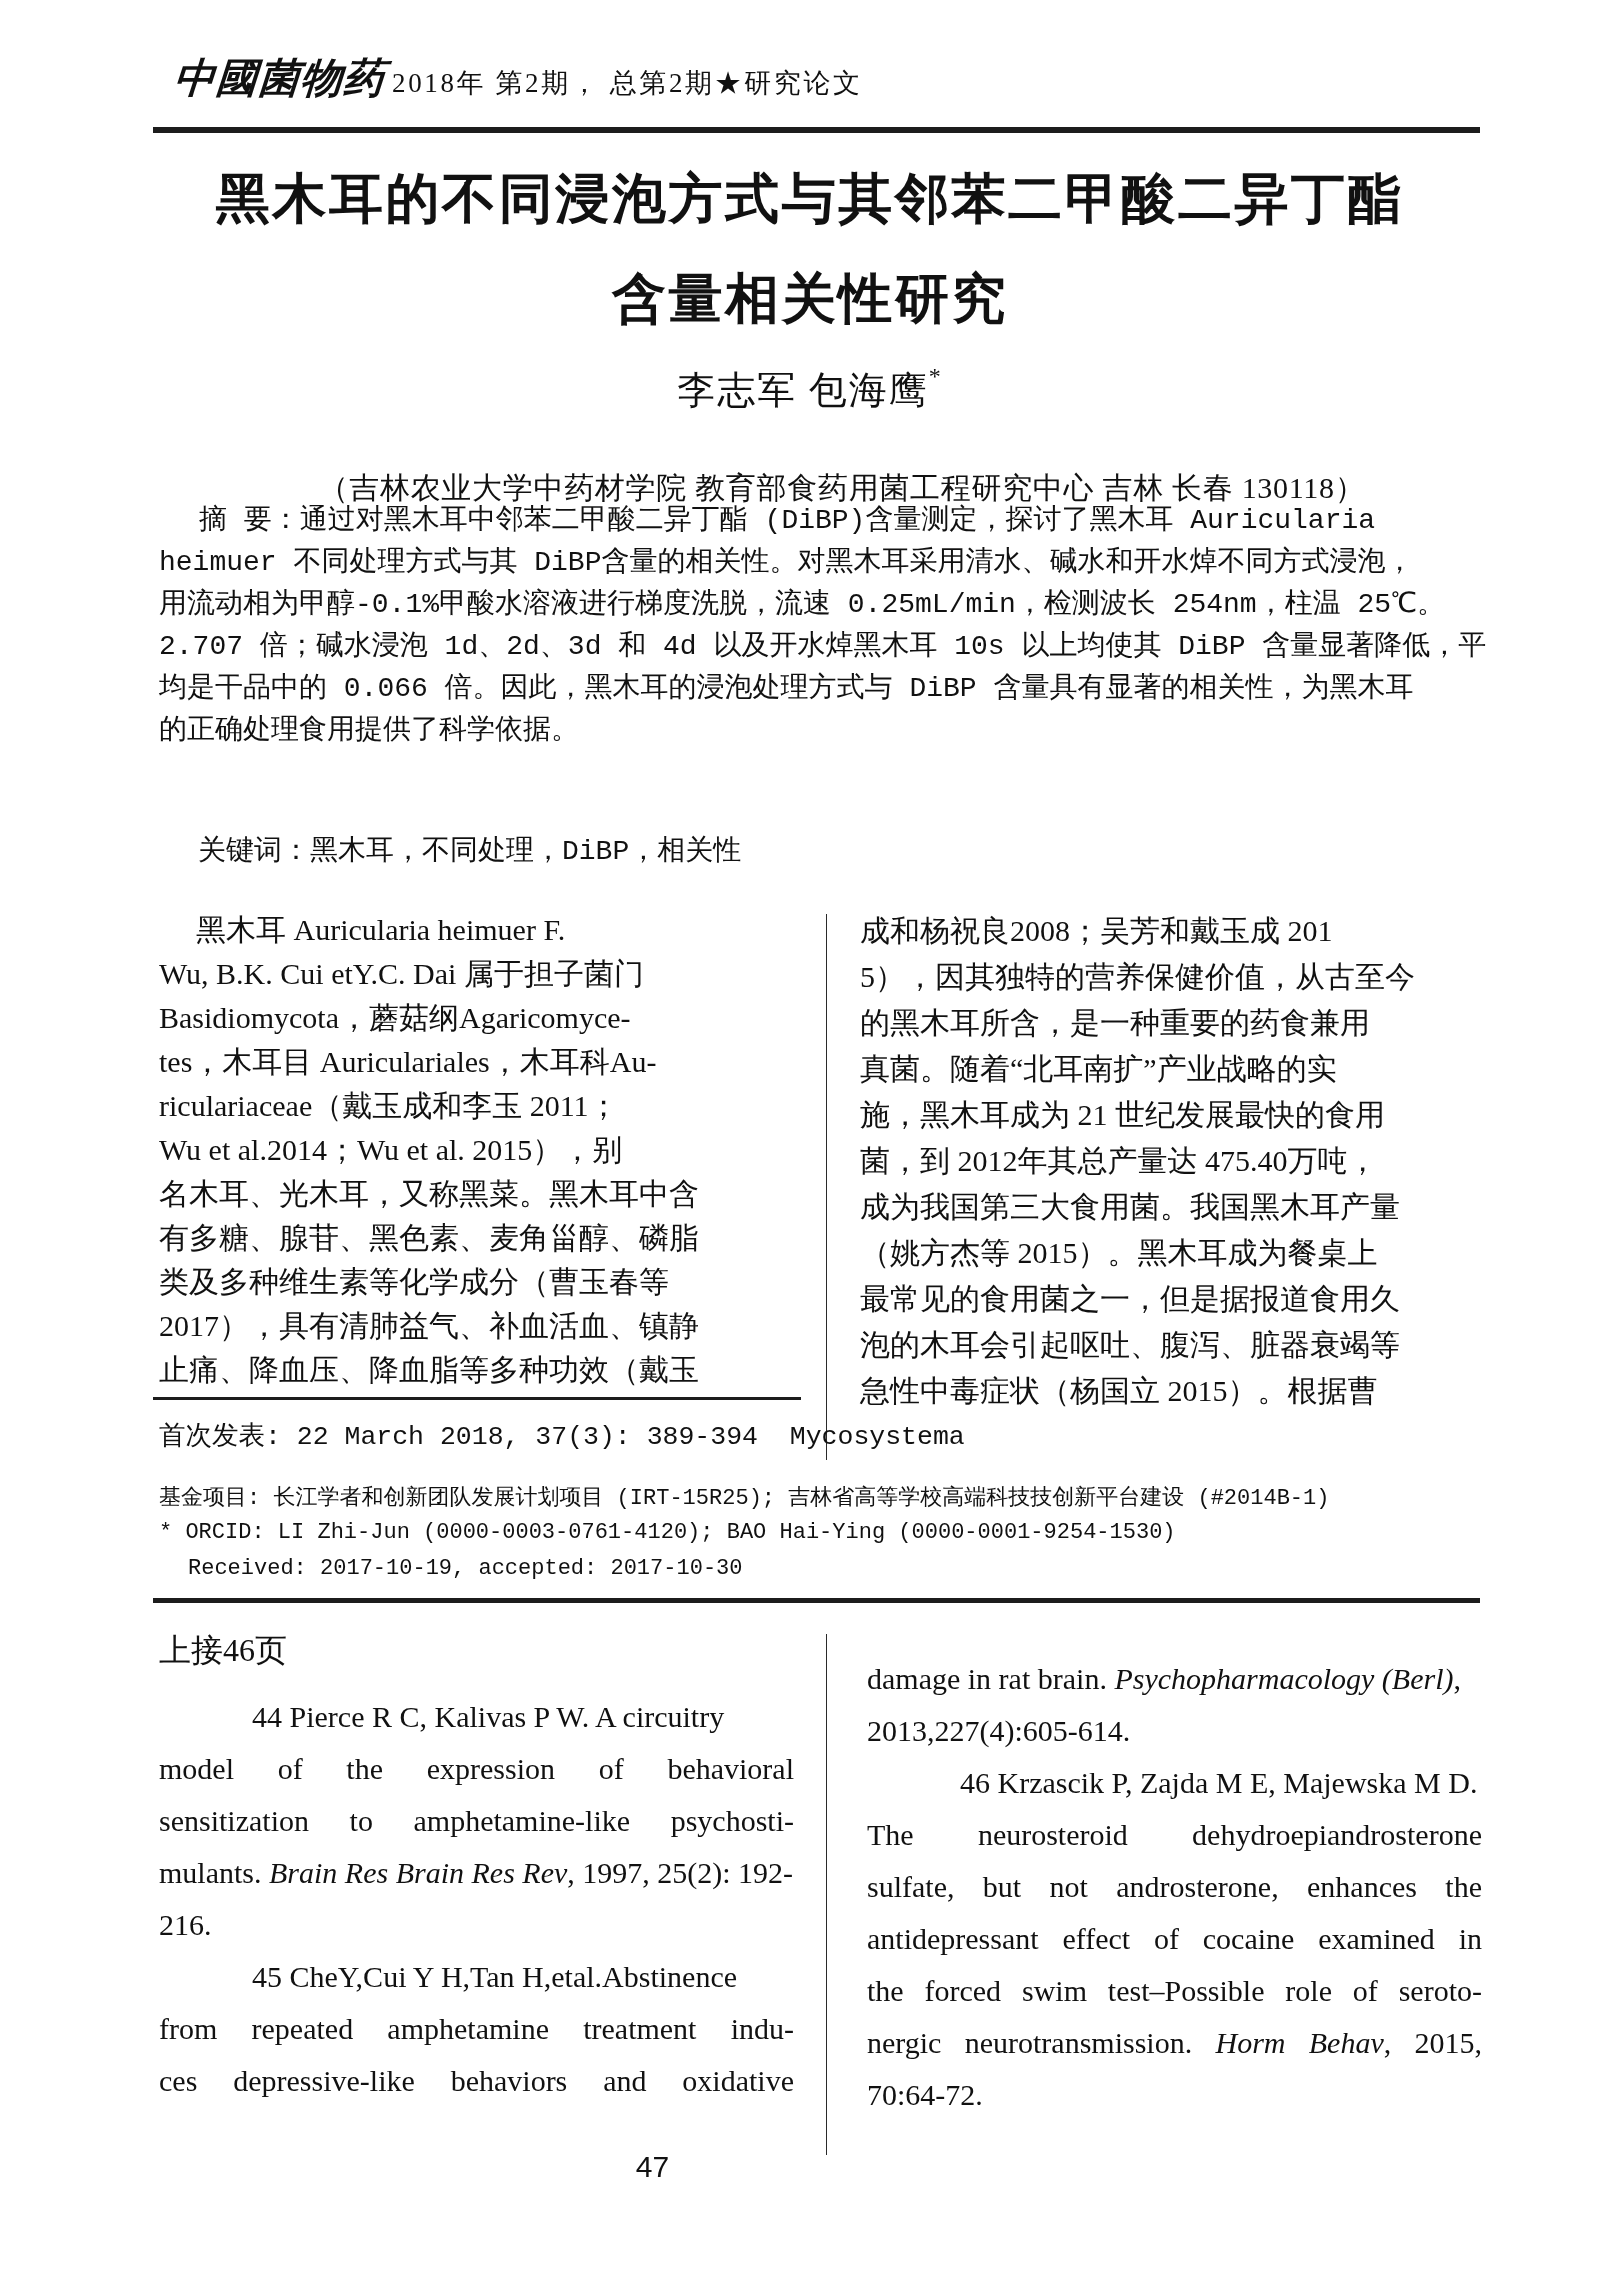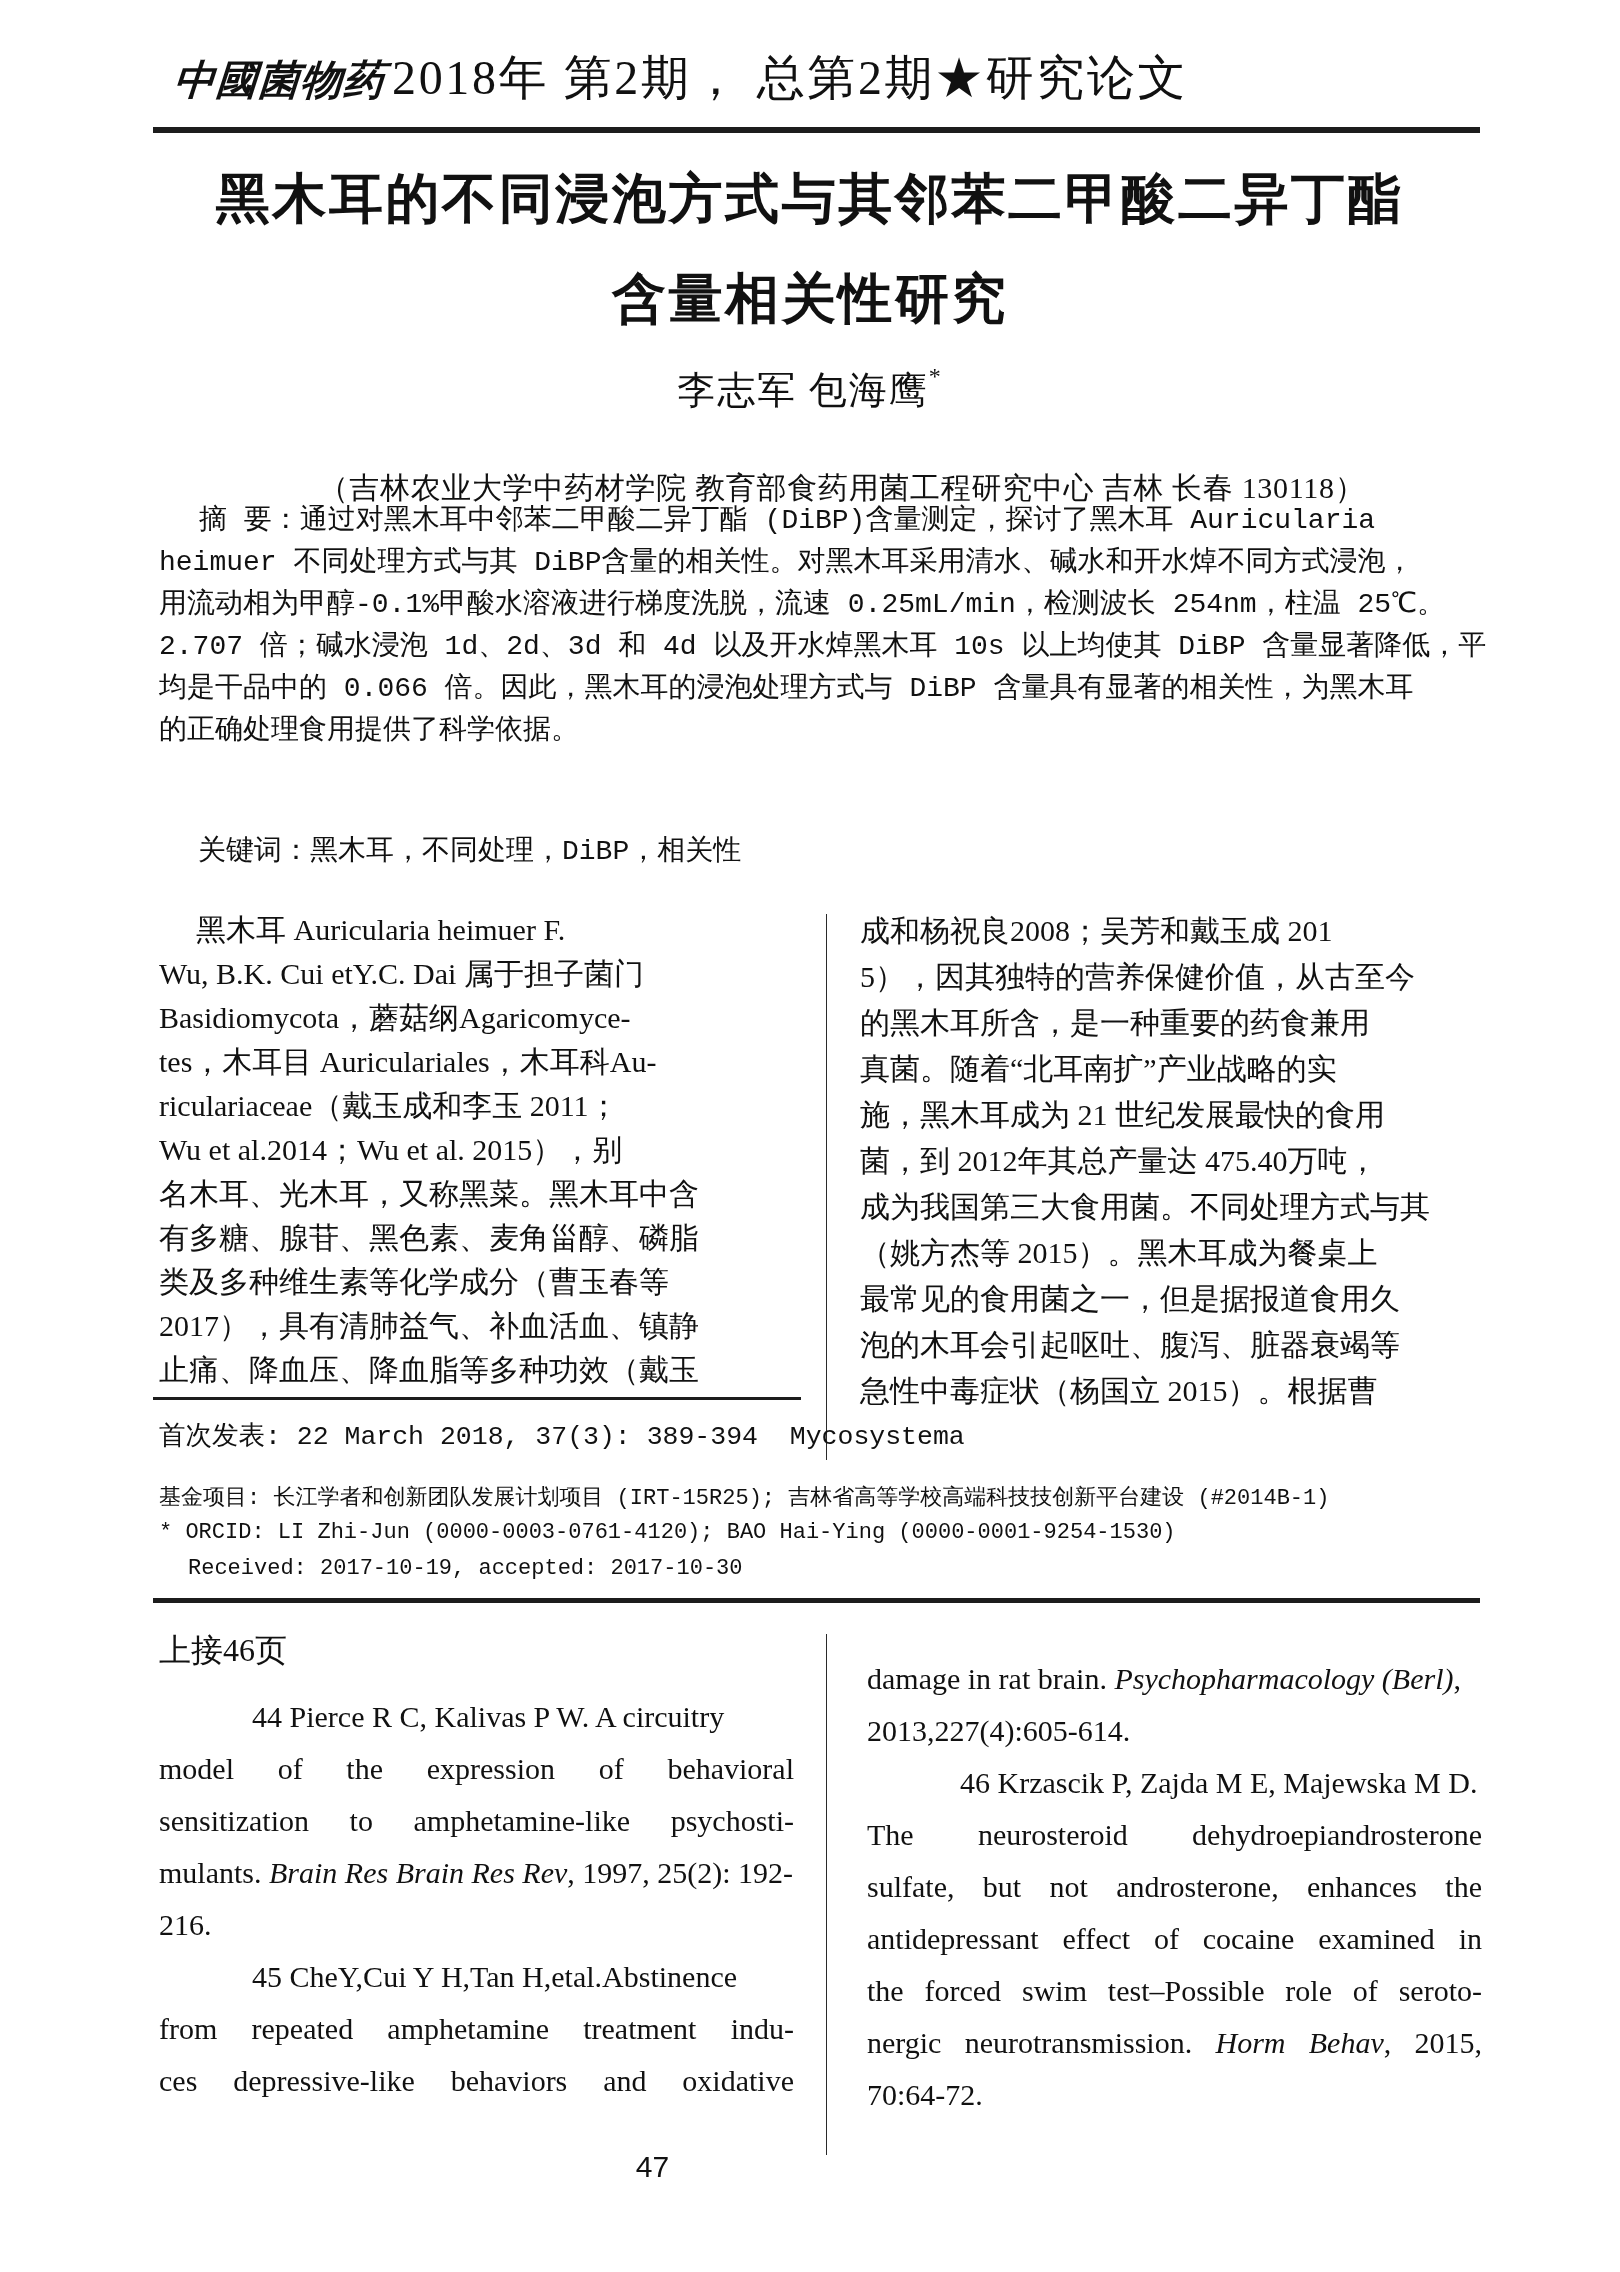--- a/index.html
+++ b/index.html
@@ -9,21 +9,21 @@
     --ink:#111;
   }
   html,body{margin:0;padding:0;background:#888;}
   .page{
     position:relative;width:1620px;height:2273px;background:#fff;
     color:var(--ink);font-family:var(--serif);margin:0 auto;overflow:hidden;
   }
   
   .header-line{position:absolute;left:174px;top:57px;font-size:36px;line-height:42px;white-space:nowrap;}
   .journal-name{font-family:var(--serif);font-style:italic;font-weight:bold;font-size:41px;letter-spacing:1.3px;transform:skewX(-4deg);display:inline-block;margin-right:6.6px;}
-  .issue-info{font-size:48px;letter-spacing:2.6px;}
+  .issue-info{font-size:27px;letter-spacing:2.6px;}
   .rule{position:absolute;background:#1c1c1c;}
   .header-rule{left:153px;top:127px;width:1327px;height:6px;}
   
   .title-line{position:absolute;left:0;width:1620px;text-align:center;font-weight:bold;font-size:54px;letter-spacing:2.6px;white-space:nowrap;}
   .title-1{top:163px;}
   .title-2{top:263px;}
   .authors{position:absolute;left:0;top:363px;width:1620px;text-align:center;font-size:38px;letter-spacing:2px;}
   .authors sup{font-size:24px;vertical-align:18.5px;}
   .affiliation{position:absolute;left:0;top:468px;width:1620px;text-align:center;font-size:30px;letter-spacing:0.7px;margin-left:32px;}
   
@@ -101,21 +101,21 @@
       <div class="line"><span>止痛、降血压、降血脂等多种功效（戴玉</span></div>
     </div>
   <div class="vdiv vdiv-upper"></div>
   <div class="body-right">
       <div class="line"><span>成和杨祝良2008；吴芳和戴玉成 201</span></div>
       <div class="line"><span>5），因其独特的营养保健价值，从古至今</span></div>
       <div class="line"><span>的黑木耳所含，是一种重要的药食兼用</span></div>
       <div class="line"><span>真菌。随着“北耳南扩”产业战略的实</span></div>
       <div class="line"><span>施，黑木耳成为 21 世纪发展最快的食用</span></div>
       <div class="line"><span>菌，到 2012年其总产量达 475.40万吨，</span></div>
-      <div class="line"><span>成为我国第三大食用菌。不同处理方式与其</span></div>
+      <div class="line"><span>成为我国第三大食用菌。我国黑木耳产量</span></div>
       <div class="line"><span>（姚方杰等 2015）。黑木耳成为餐桌上</span></div>
       <div class="line"><span>最常见的食用菌之一，但是据报道食用久</span></div>
       <div class="line"><span>泡的木耳会引起呕吐、腹泻、脏器衰竭等</span></div>
       <div class="line"><span>急性中毒症状（杨国立 2015）。根据曹</span></div>
     </div>
 
   <div class="rule fn-rule"></div>
   <div class="fn fn-first">首次发表: 22 March 2018, 37(3): 389-394  Mycosystema</div>
   <div class="fn fn-funding">基金项目: 长江学者和创新团队发展计划项目 (IRT-15R25); 吉林省高等学校高端科技技创新平台建设 (#2014B-1)</div>
   <div class="fn fn-orcid">* ORCID: LI Zhi-Jun (0000-0003-0761-4120); BAO Hai-Ying (0000-0001-9254-1530)</div>

